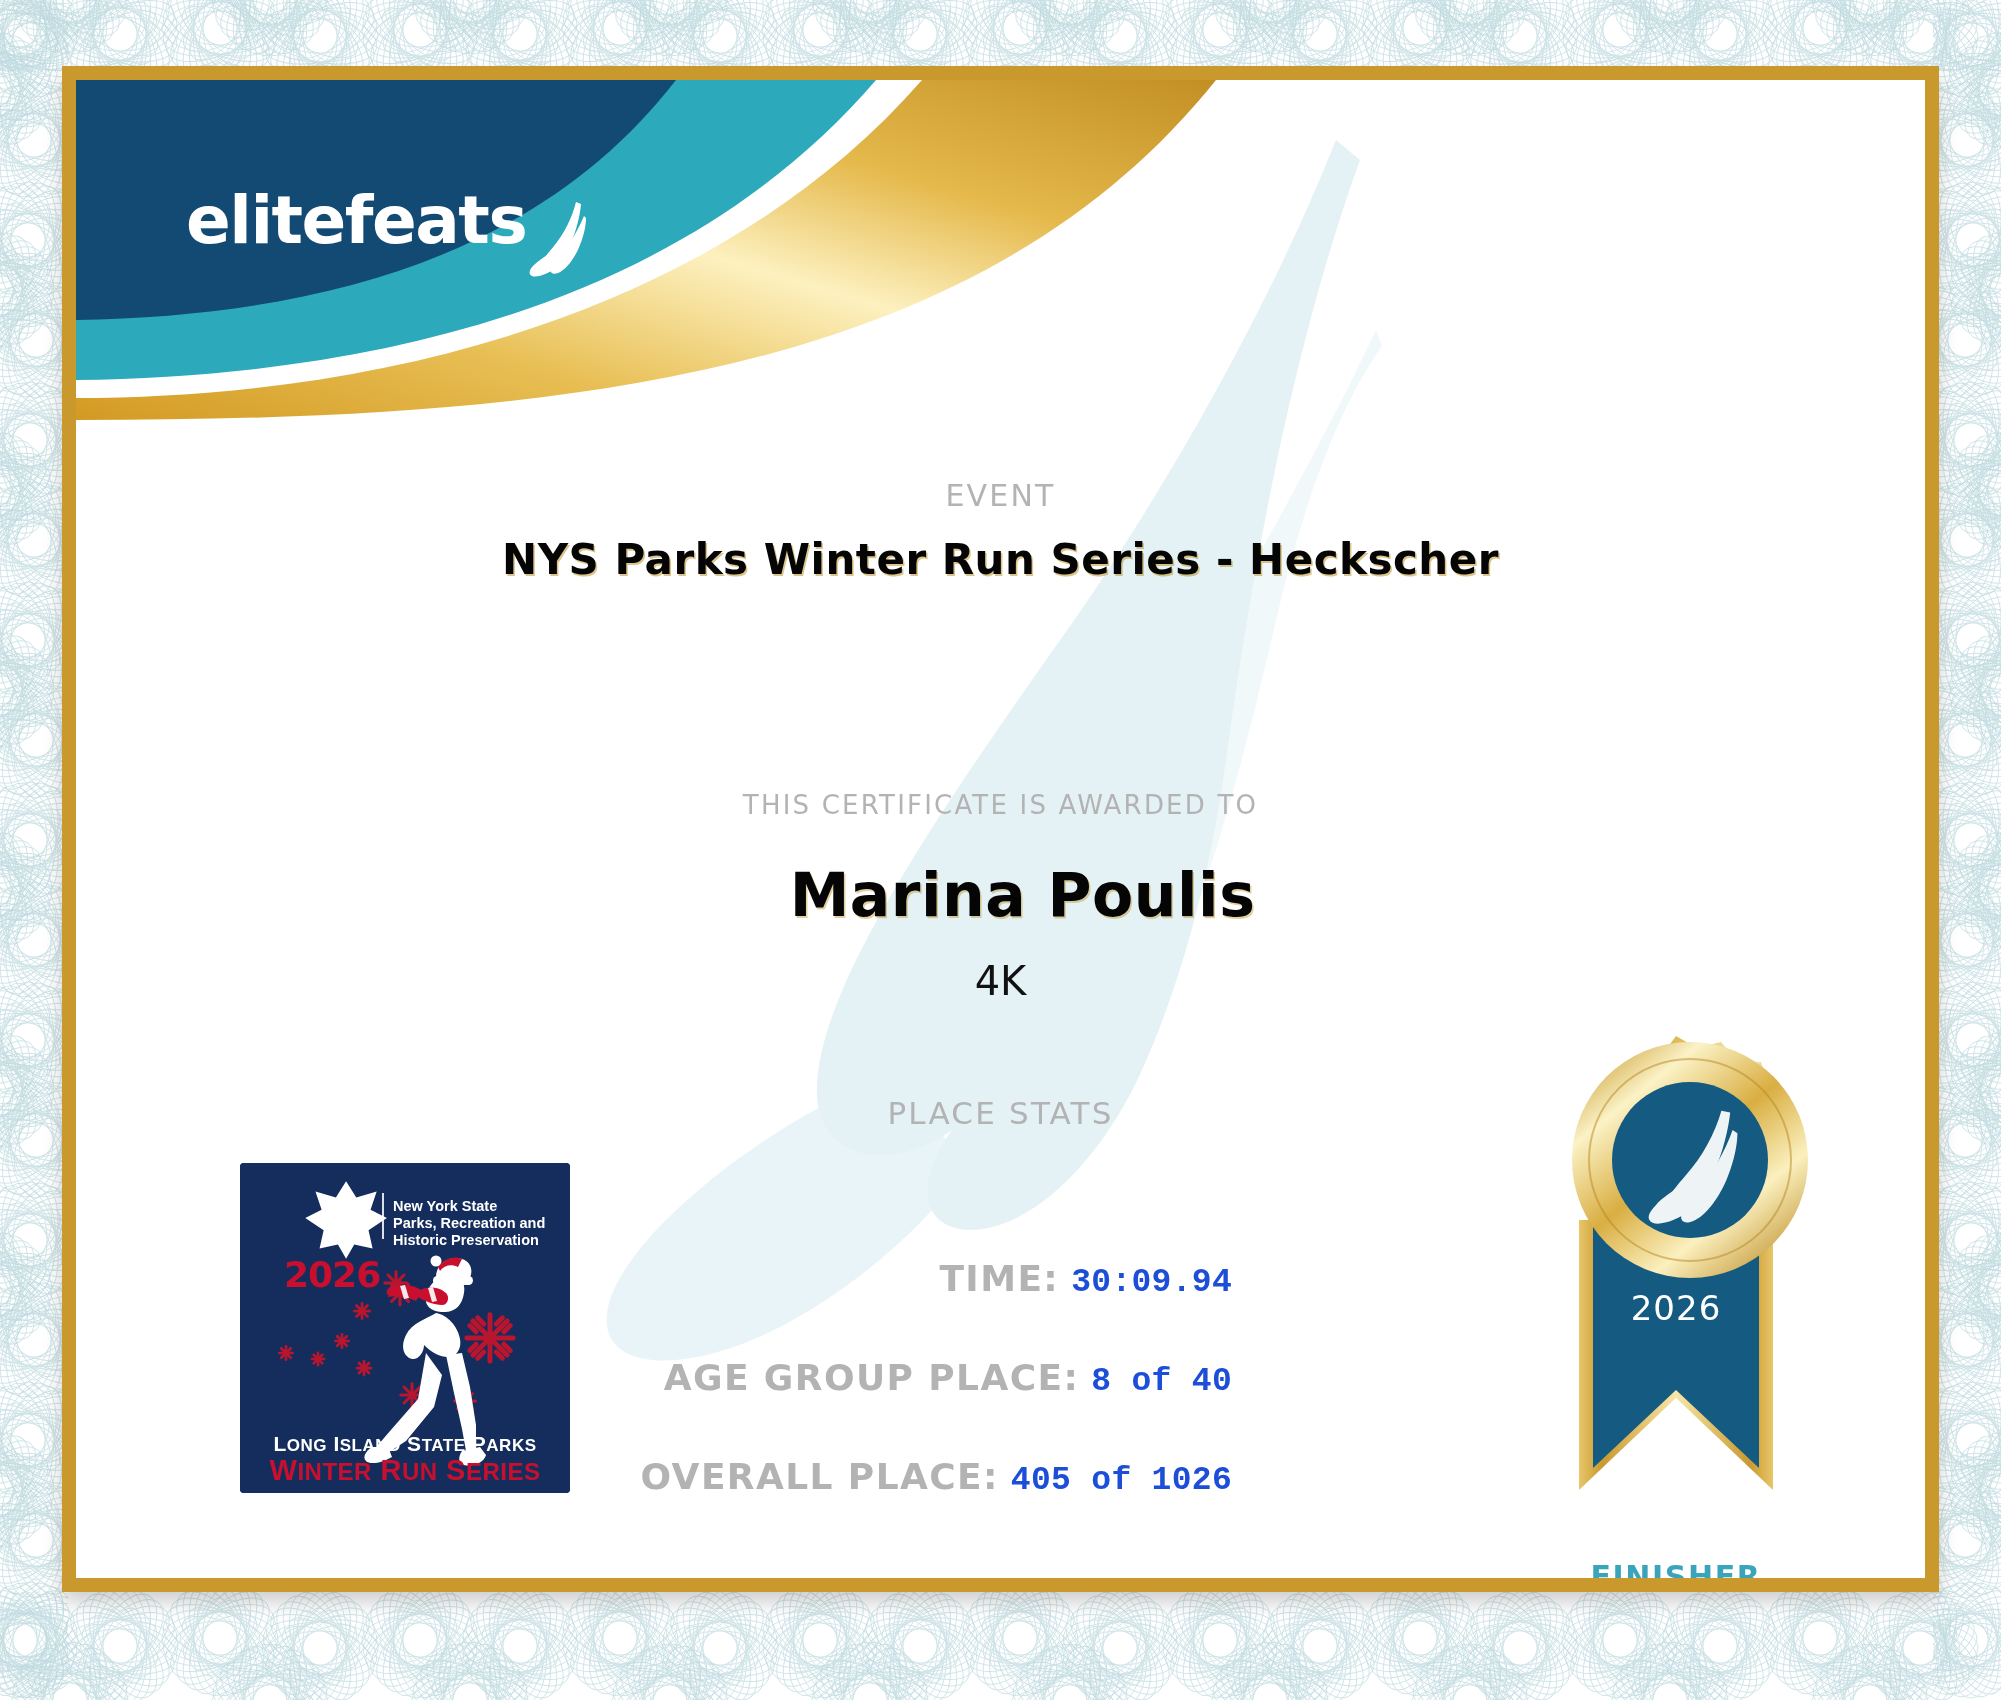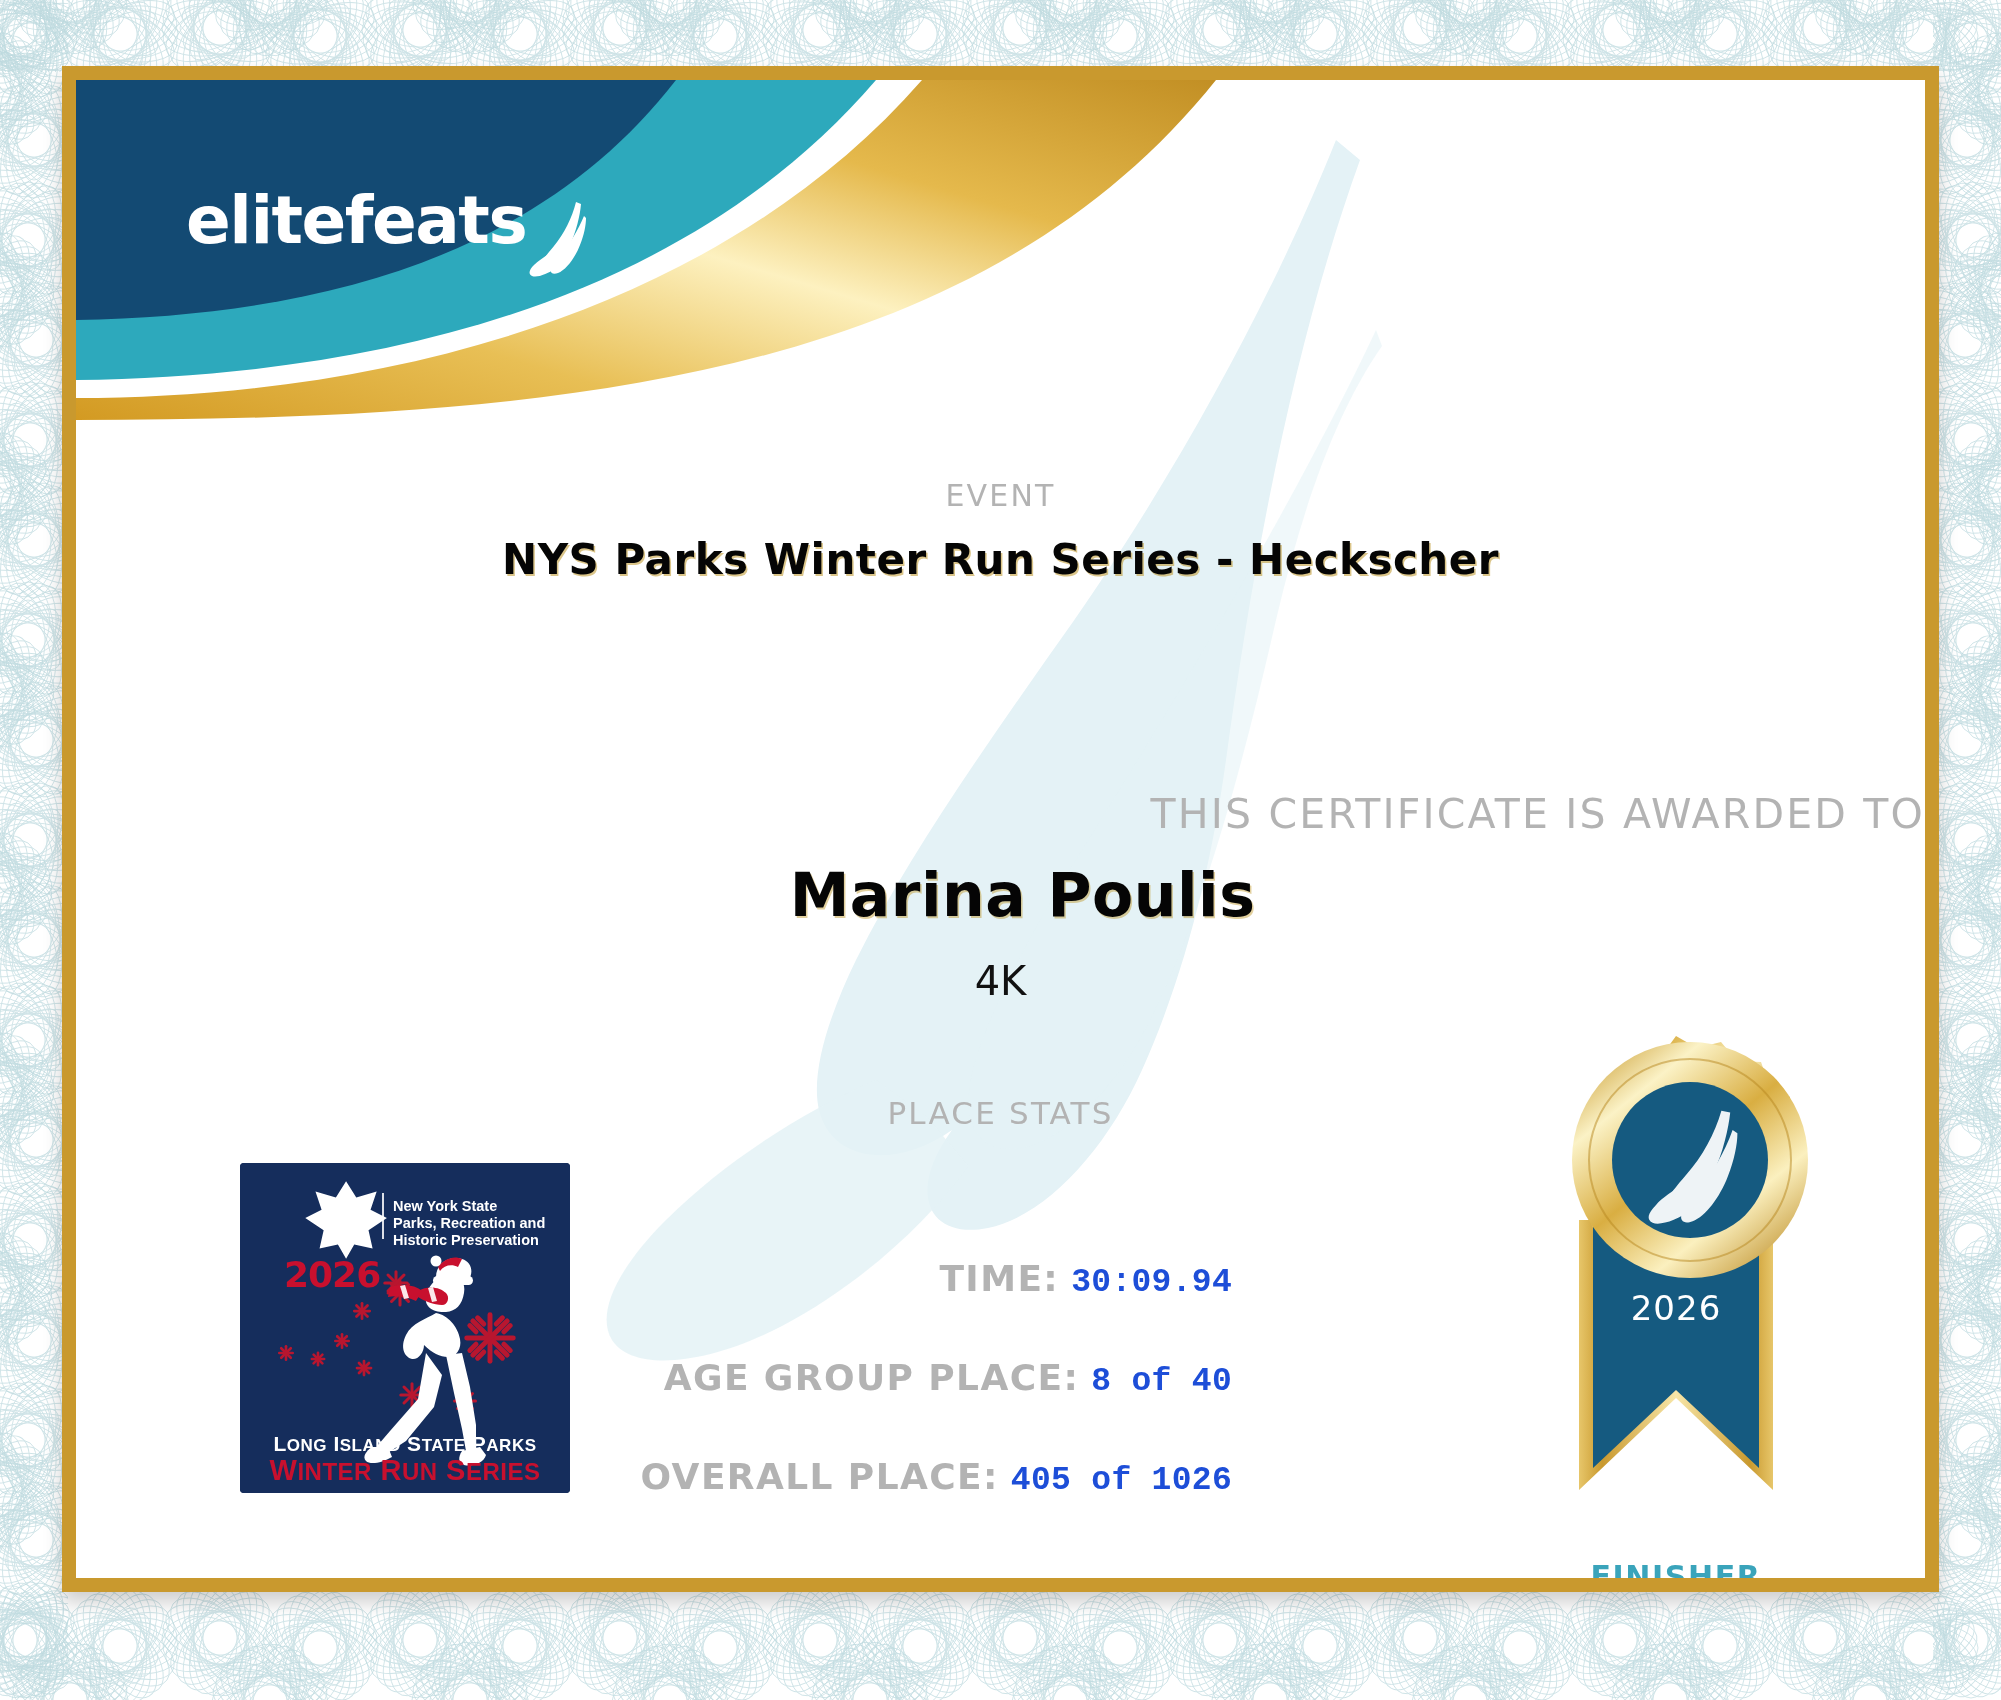--- a/index.html
+++ b/index.html
@@ -113,22 +113,21 @@
     top: 455px;
     font-family: "DejaVu Sans", sans-serif;
     font-size: 42px;
     font-weight: 700;
     color: #050505;
     letter-spacing: 0.5px;
     text-shadow: 1.5px 1.5px 0 rgba(190,150,40,0.55);
   }
   #awarded-label {
     top: 710px;
-    font-size: 41px;
-    text-align: right;
+    font-size: 26px;
   }
   #recipient-name {
     top: 780px;
     font-family: "DejaVu Sans", sans-serif;
     font-size: 60px;
     font-weight: 700;
     color: #050505;
     letter-spacing: 0.5px;
     text-shadow: 1.5px 1.5px 0 rgba(190,150,40,0.45);
     padding-left: 44px;

